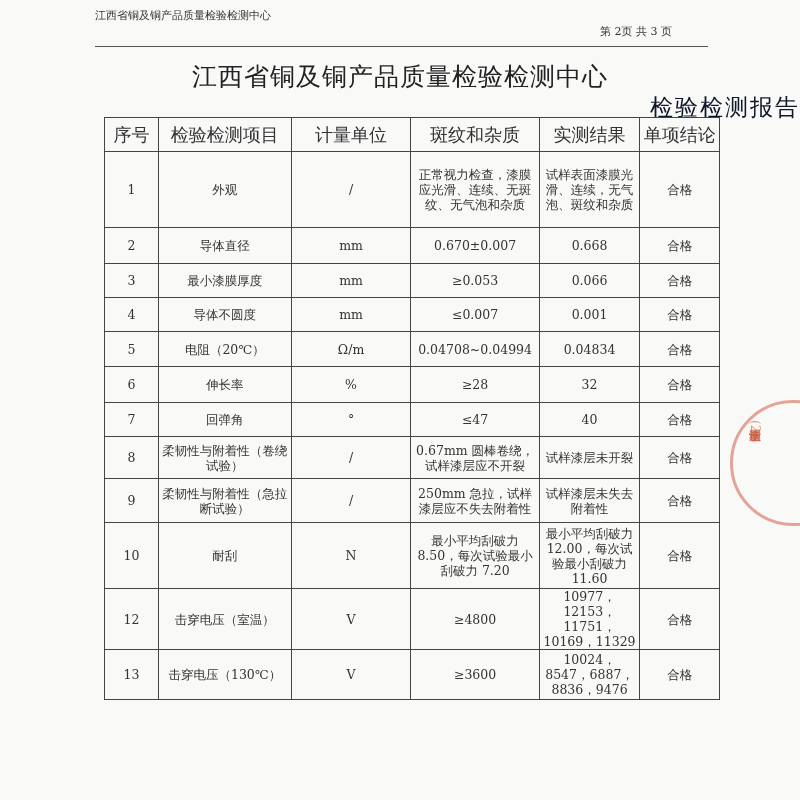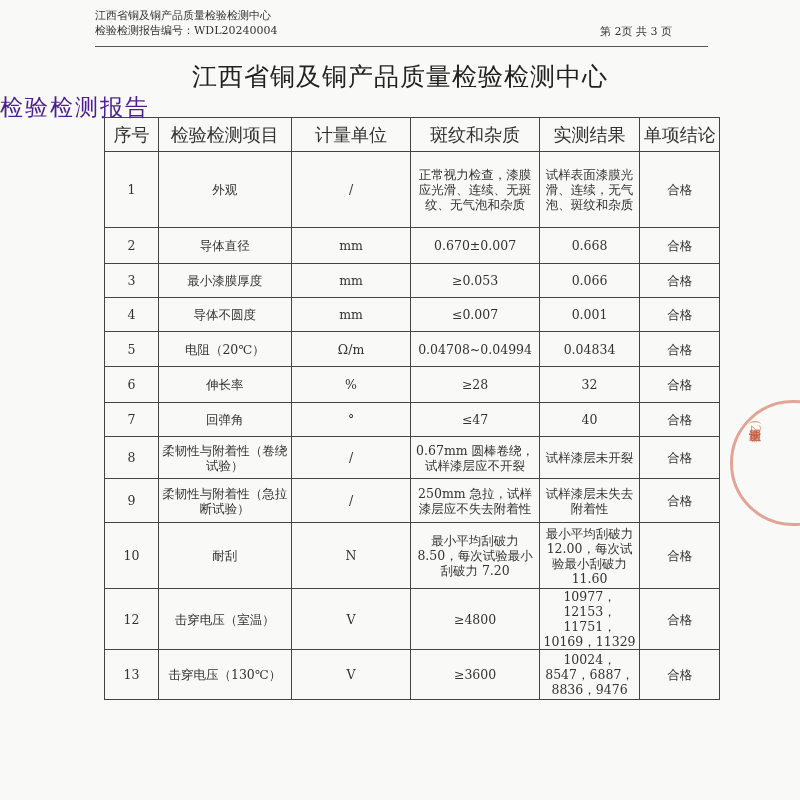--- a/index.html
+++ b/index.html
@@ -4,21 +4,21 @@
 <style>
   html, body { margin:0; padding:0; }
   body {
     width:800px; height:800px; background:#f9f9f8; position:relative; overflow:hidden;
     font-family: "DejaVu Serif", "Liberation Serif", serif; color:#2a2a2a;
   }
   .hdr-left { position:absolute; left:95px; top:8px; font-size:11px; line-height:15px; color:#333; }
   .hdr-right { position:absolute; right:128px; top:24px; font-size:11px; color:#333; }
   .hdr-rule { position:absolute; left:95px; right:92px; top:46px; border-top:1px solid #555; }
   .title1 { position:absolute; left:0; right:0; top:60px; text-align:center; font-size:25px; letter-spacing:1px; color:#222; }
-  .title2 { position:absolute; left:0; right:0; top:92px; text-align:left; font-size:23px; letter-spacing:2px; color:#4c1d95; }
+  .title2 { position:absolute; left:0; right:0; top:92px; text-align:right; font-size:23px; letter-spacing:2px; color:#0f172a; }
   table {
     position:absolute; left:104px; top:117px; width:616px;
     border-collapse:collapse; font-size:12.5px; color:#333;
   }
   td, th { border:1px solid #444; text-align:center; vertical-align:middle; padding:0 3px; font-weight:normal; line-height:15px; }
   th { height:33px; font-size:18px; }
   .c0 { width:44px; }
   .c1 { width:118px; }
   .c2 { width:106px; }
   .c3 { width:96px; }
@@ -28,21 +28,20 @@
     position:absolute; left:730px; top:400px; width:120px; height:120px; border-radius:50%;
     border:3px solid rgba(205,95,70,0.55);
   }
   .stamp-text { position:absolute; left:745px; top:420px; color:rgba(200,90,60,0.6); font-size:12px; line-height:20px; writing-mode:vertical-rl; }
 </style>
 </head>
 <body>
 
 <div class="hdr-left">
   <div>江西省铜及铜产品质量检验检测中心</div>
-  <div>检验检测报告编号：WDL20240004</div>
 </div>
 <div class="hdr-right">第 2页  共 3 页</div>
 <div class="hdr-rule"></div>
 
 <div class="title1">江西省铜及铜产品质量检验检测中心</div>
 <div class="title2">检验检测报告</div>
 
 <table>
   <thead>
     <tr>

